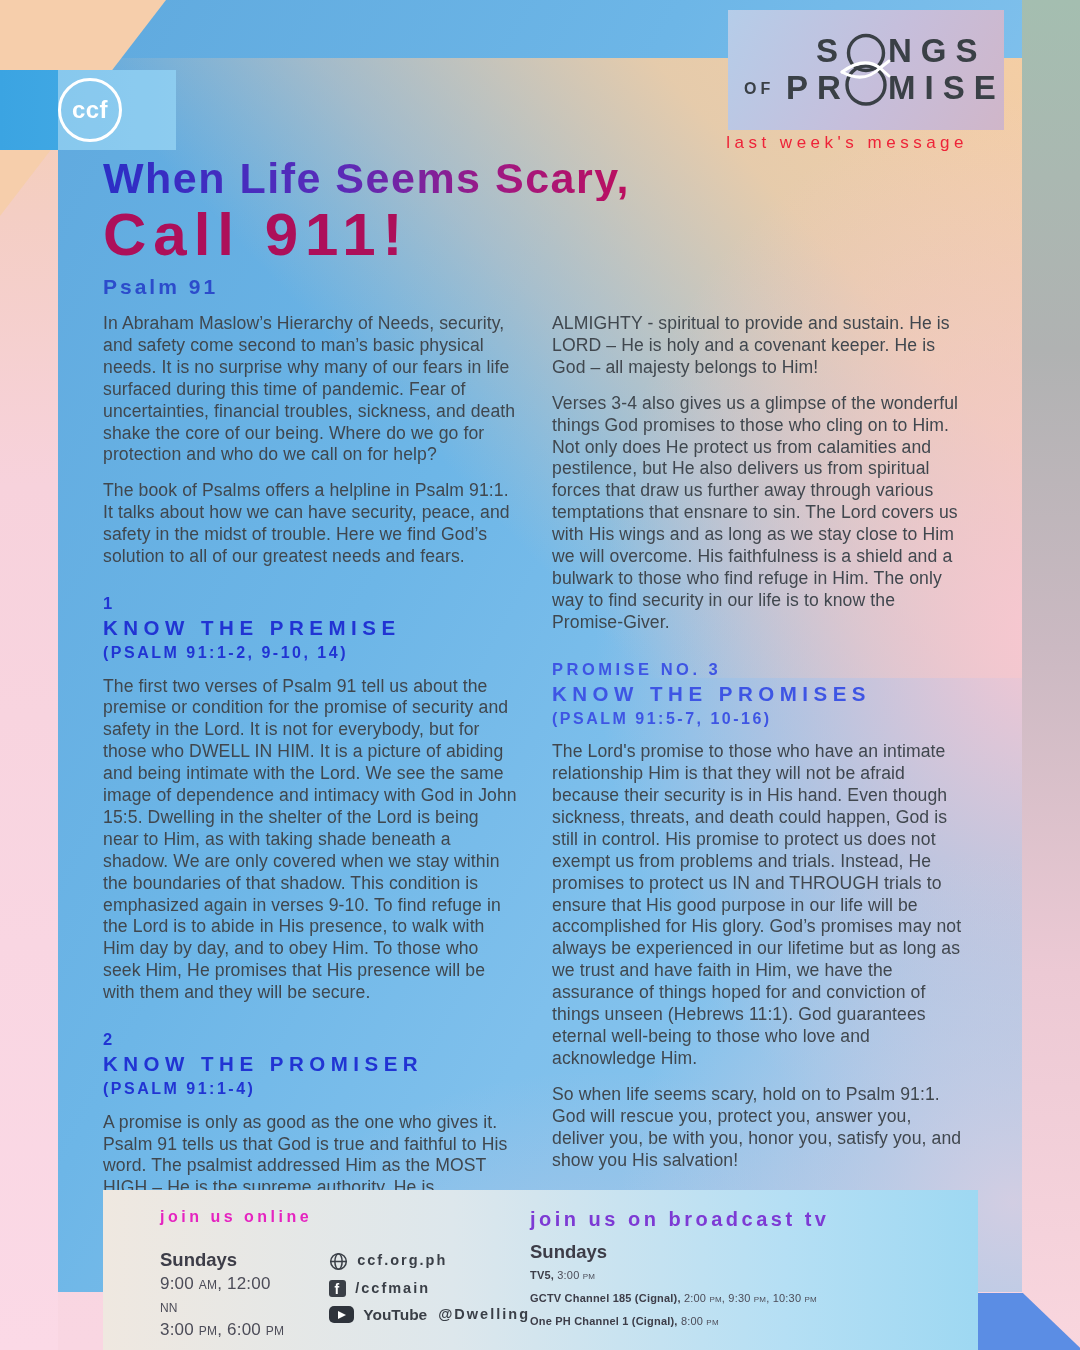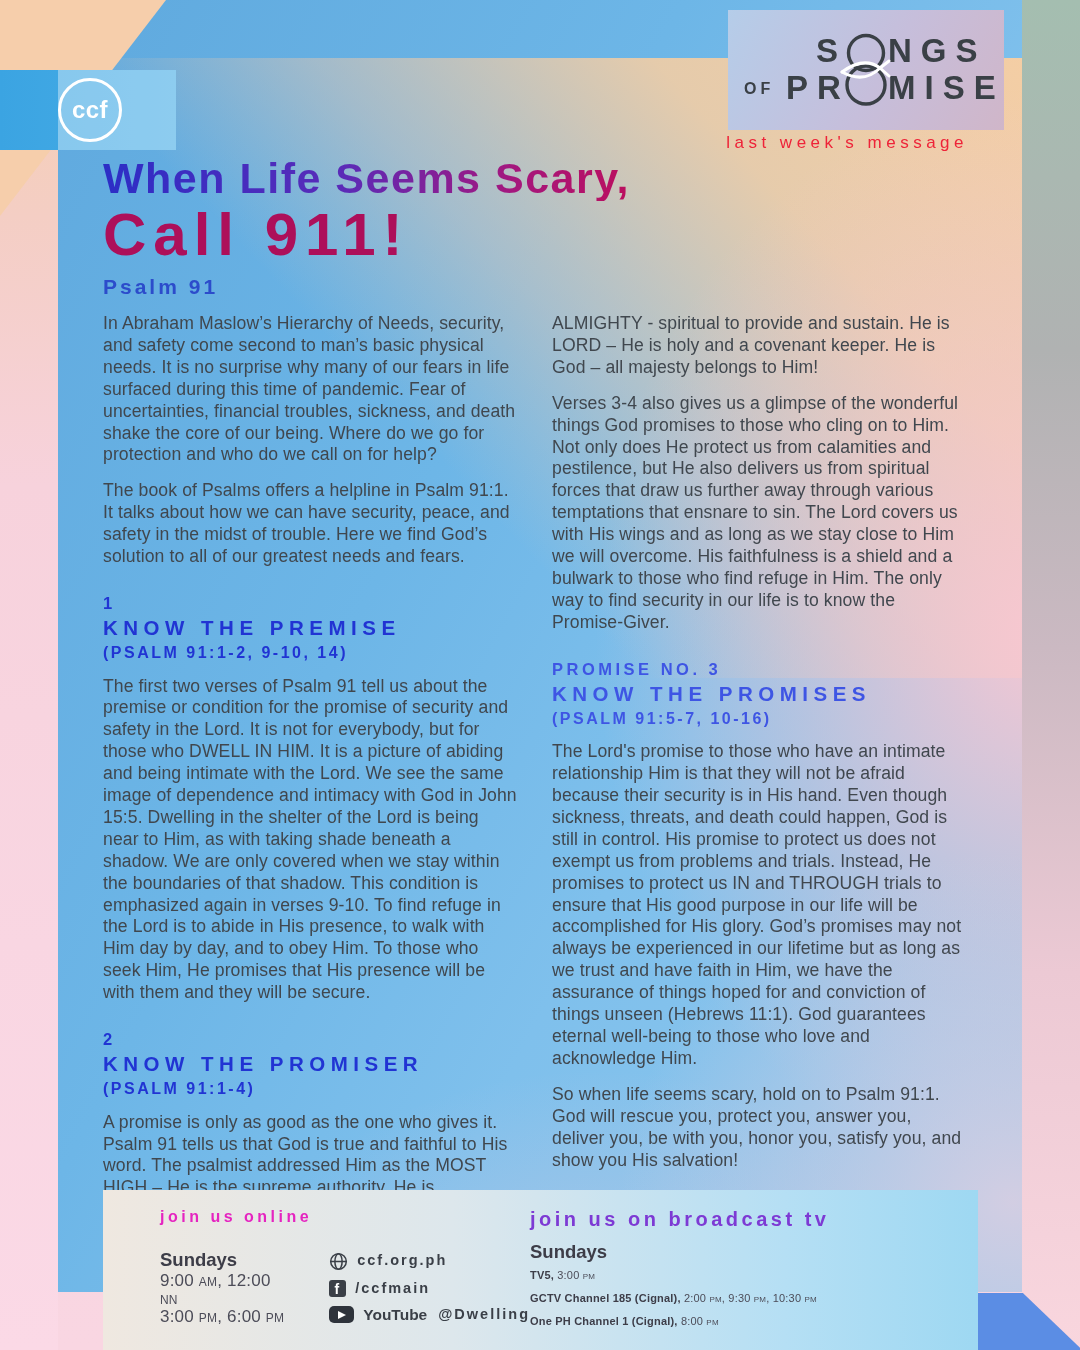--- a/index.html
+++ b/index.html
@@ -69,21 +69,21 @@
   
   .footer-box{position:absolute;left:103px;top:1190px;width:875px;height:160px;z-index:8;
     background:linear-gradient(90deg,#efe8e0 0%,#dde7ec 40%,#b5dff4 78%,#9ed8f2 100%);}
   .footer-inner{display:flex;padding:18px 0 0 57px;}
   .f-col-online{width:370px;}
   .f-col-broadcast{flex:1;}
   .f-head-online{font-size:16px;font-weight:800;letter-spacing:3.5px;color:#e524c0;margin-bottom:22px;}
   .f-head-broadcast{font-size:20px;font-weight:800;letter-spacing:3.5px;color:#7d3ad4;margin-bottom:9px;}
   .f-row{display:flex;gap:42px;}
   .f-day{font-size:18.5px;font-weight:700;color:#3d3d48;line-height:1.3;}
-  .f-time{font-size:17px;color:#4c4c58;line-height:18px;font-variant:small-caps;}
+  .f-time{font-size:17px;color:#4c4c58;line-height:23px;font-variant:small-caps;}
   .f-links{display:flex;flex-direction:column;gap:9px;padding-top:4px;}
   .f-link{display:flex;gap:9px;font-size:14.5px;letter-spacing:2px;
     font-weight:600;color:#3a3f47;}
   .yt-badge{width:25px;height:17px;background:#2e333b;border-radius:5px;
     display:flex;align-items:center;justify-content:center;flex:0 0 auto;}
   .yt-badge i{display:block;width:0;height:0;border-style:solid;border-width:4.5px 0 4.5px 8px;
     border-color:transparent transparent transparent #ffffff;}
   .yt-word{font-weight:700;letter-spacing:0;font-size:15.5px;margin-right:2px;}
   .fb-icon{width:17px;height:17px;background:#3a3f47;border-radius:3px;color:#fff;
     display:flex;align-items:flex-end;justify-content:center;font-size:14px;font-weight:700;

